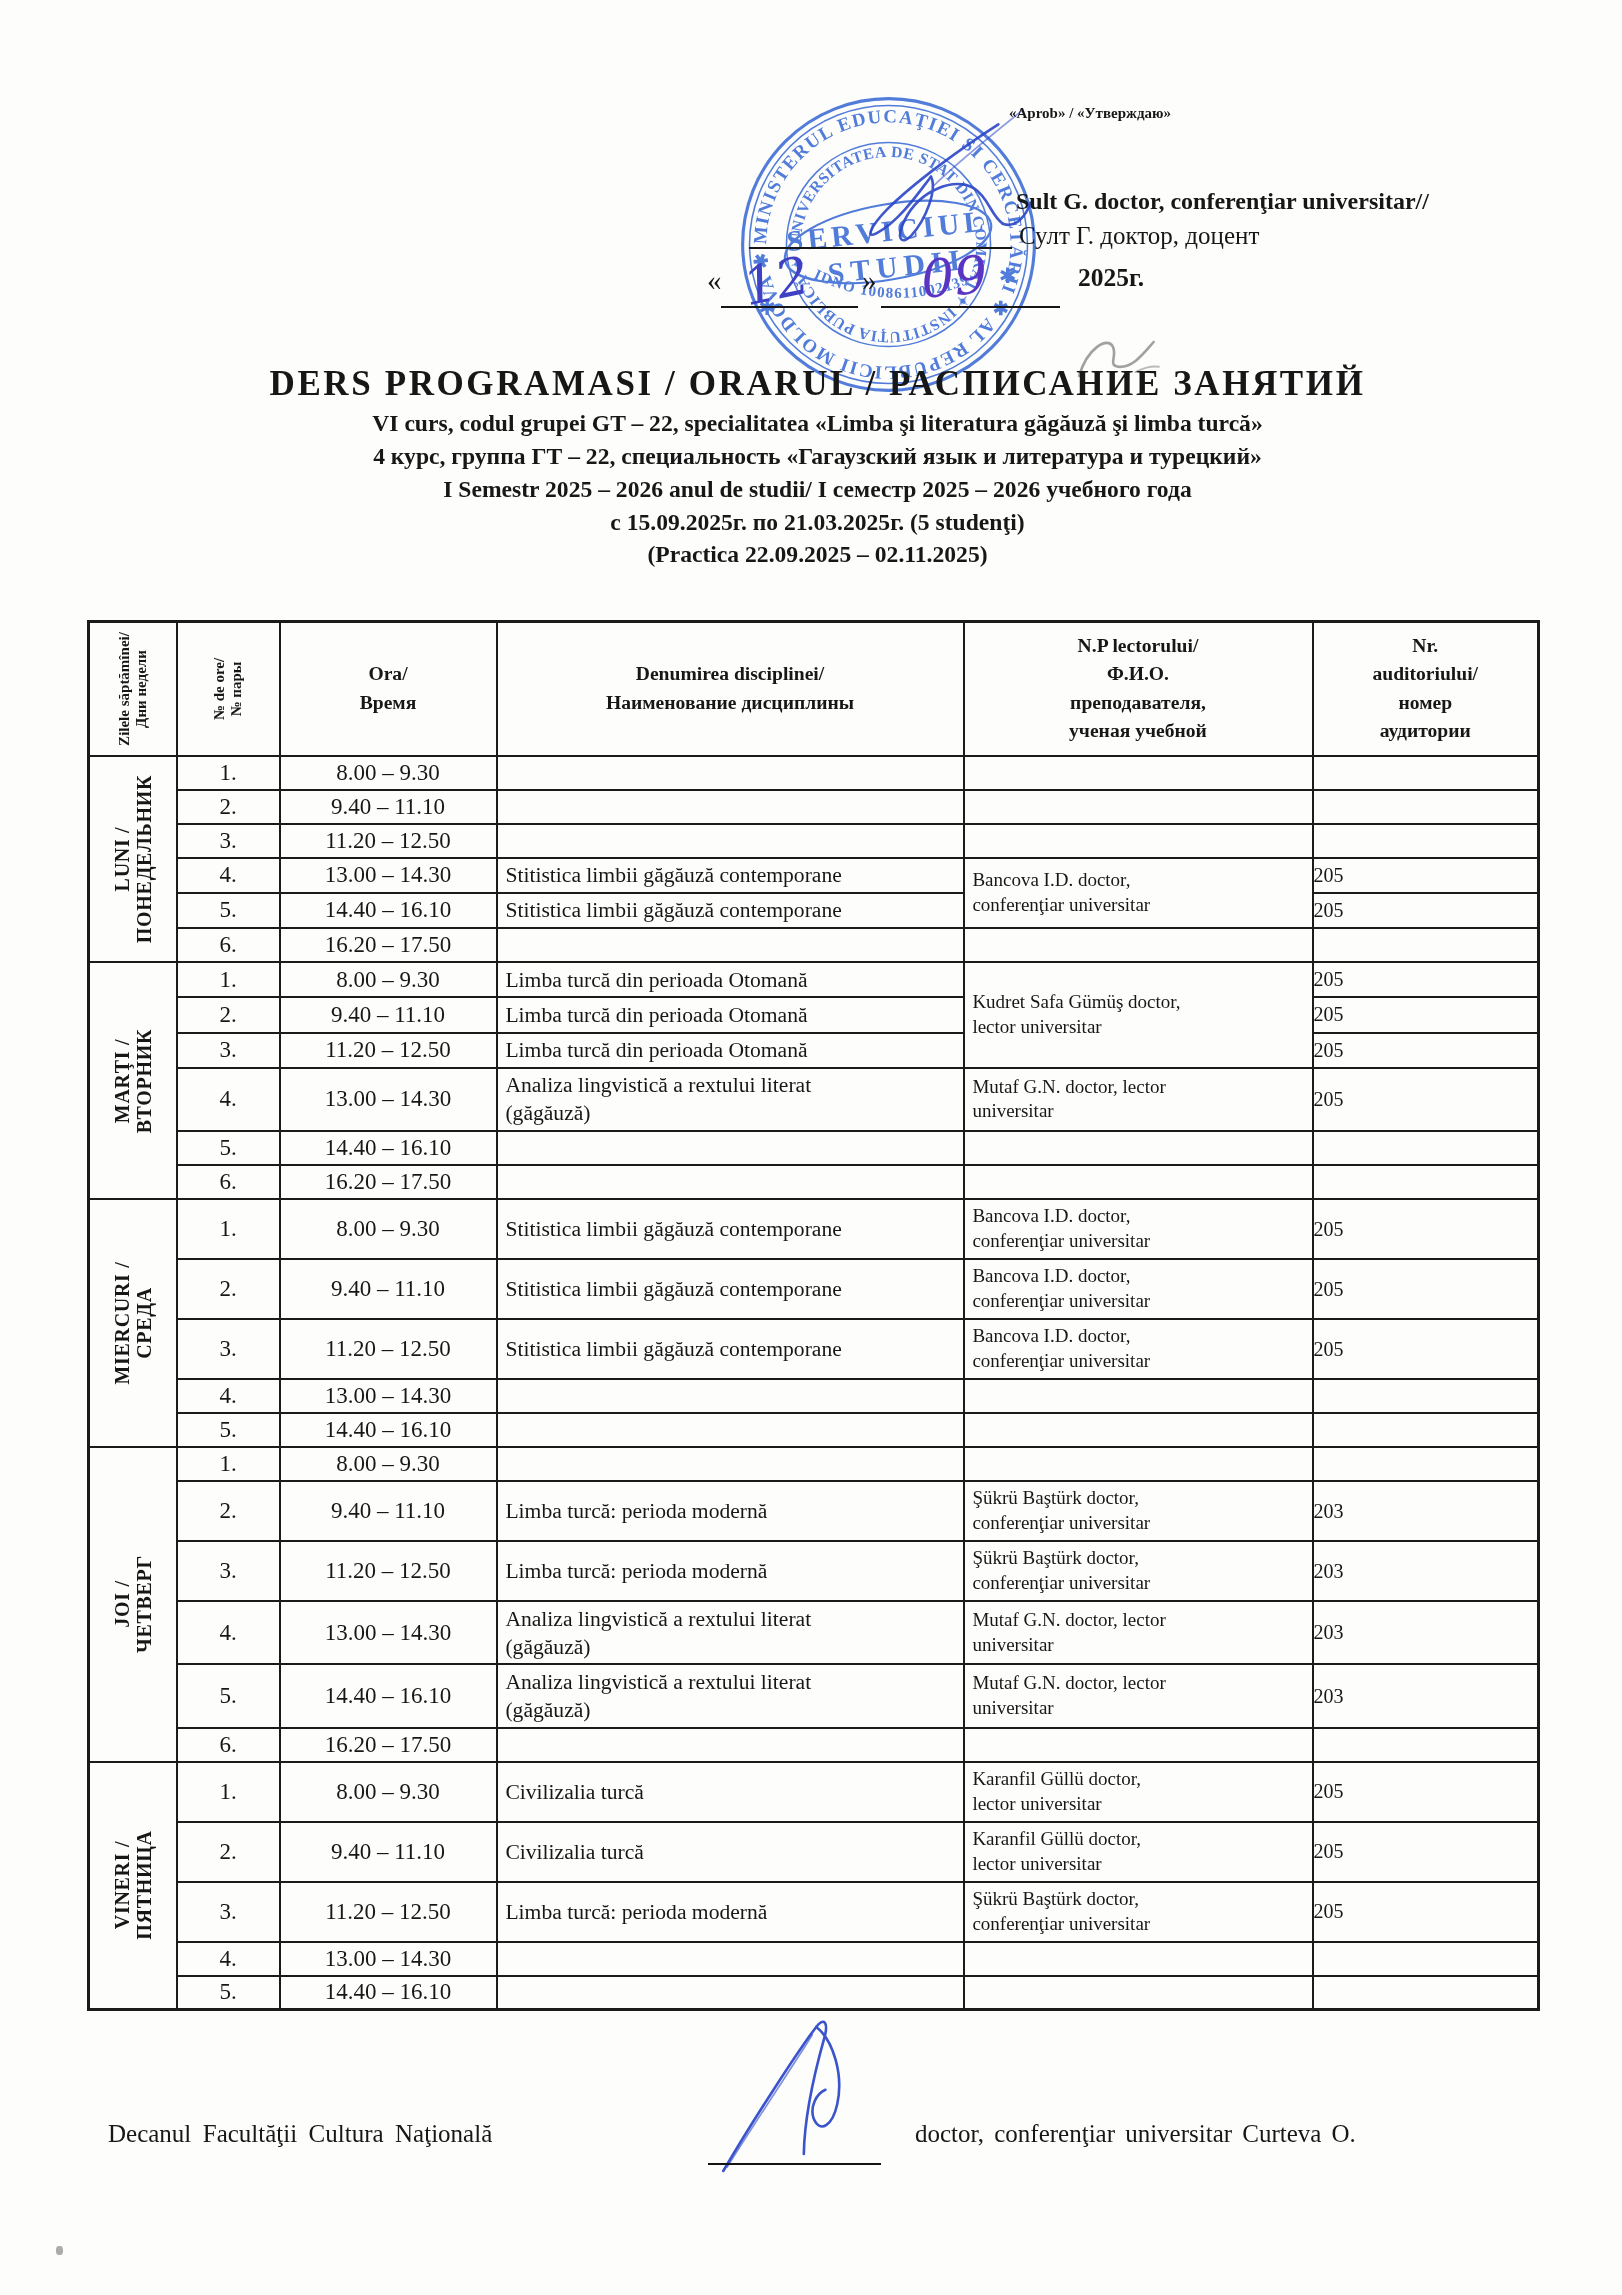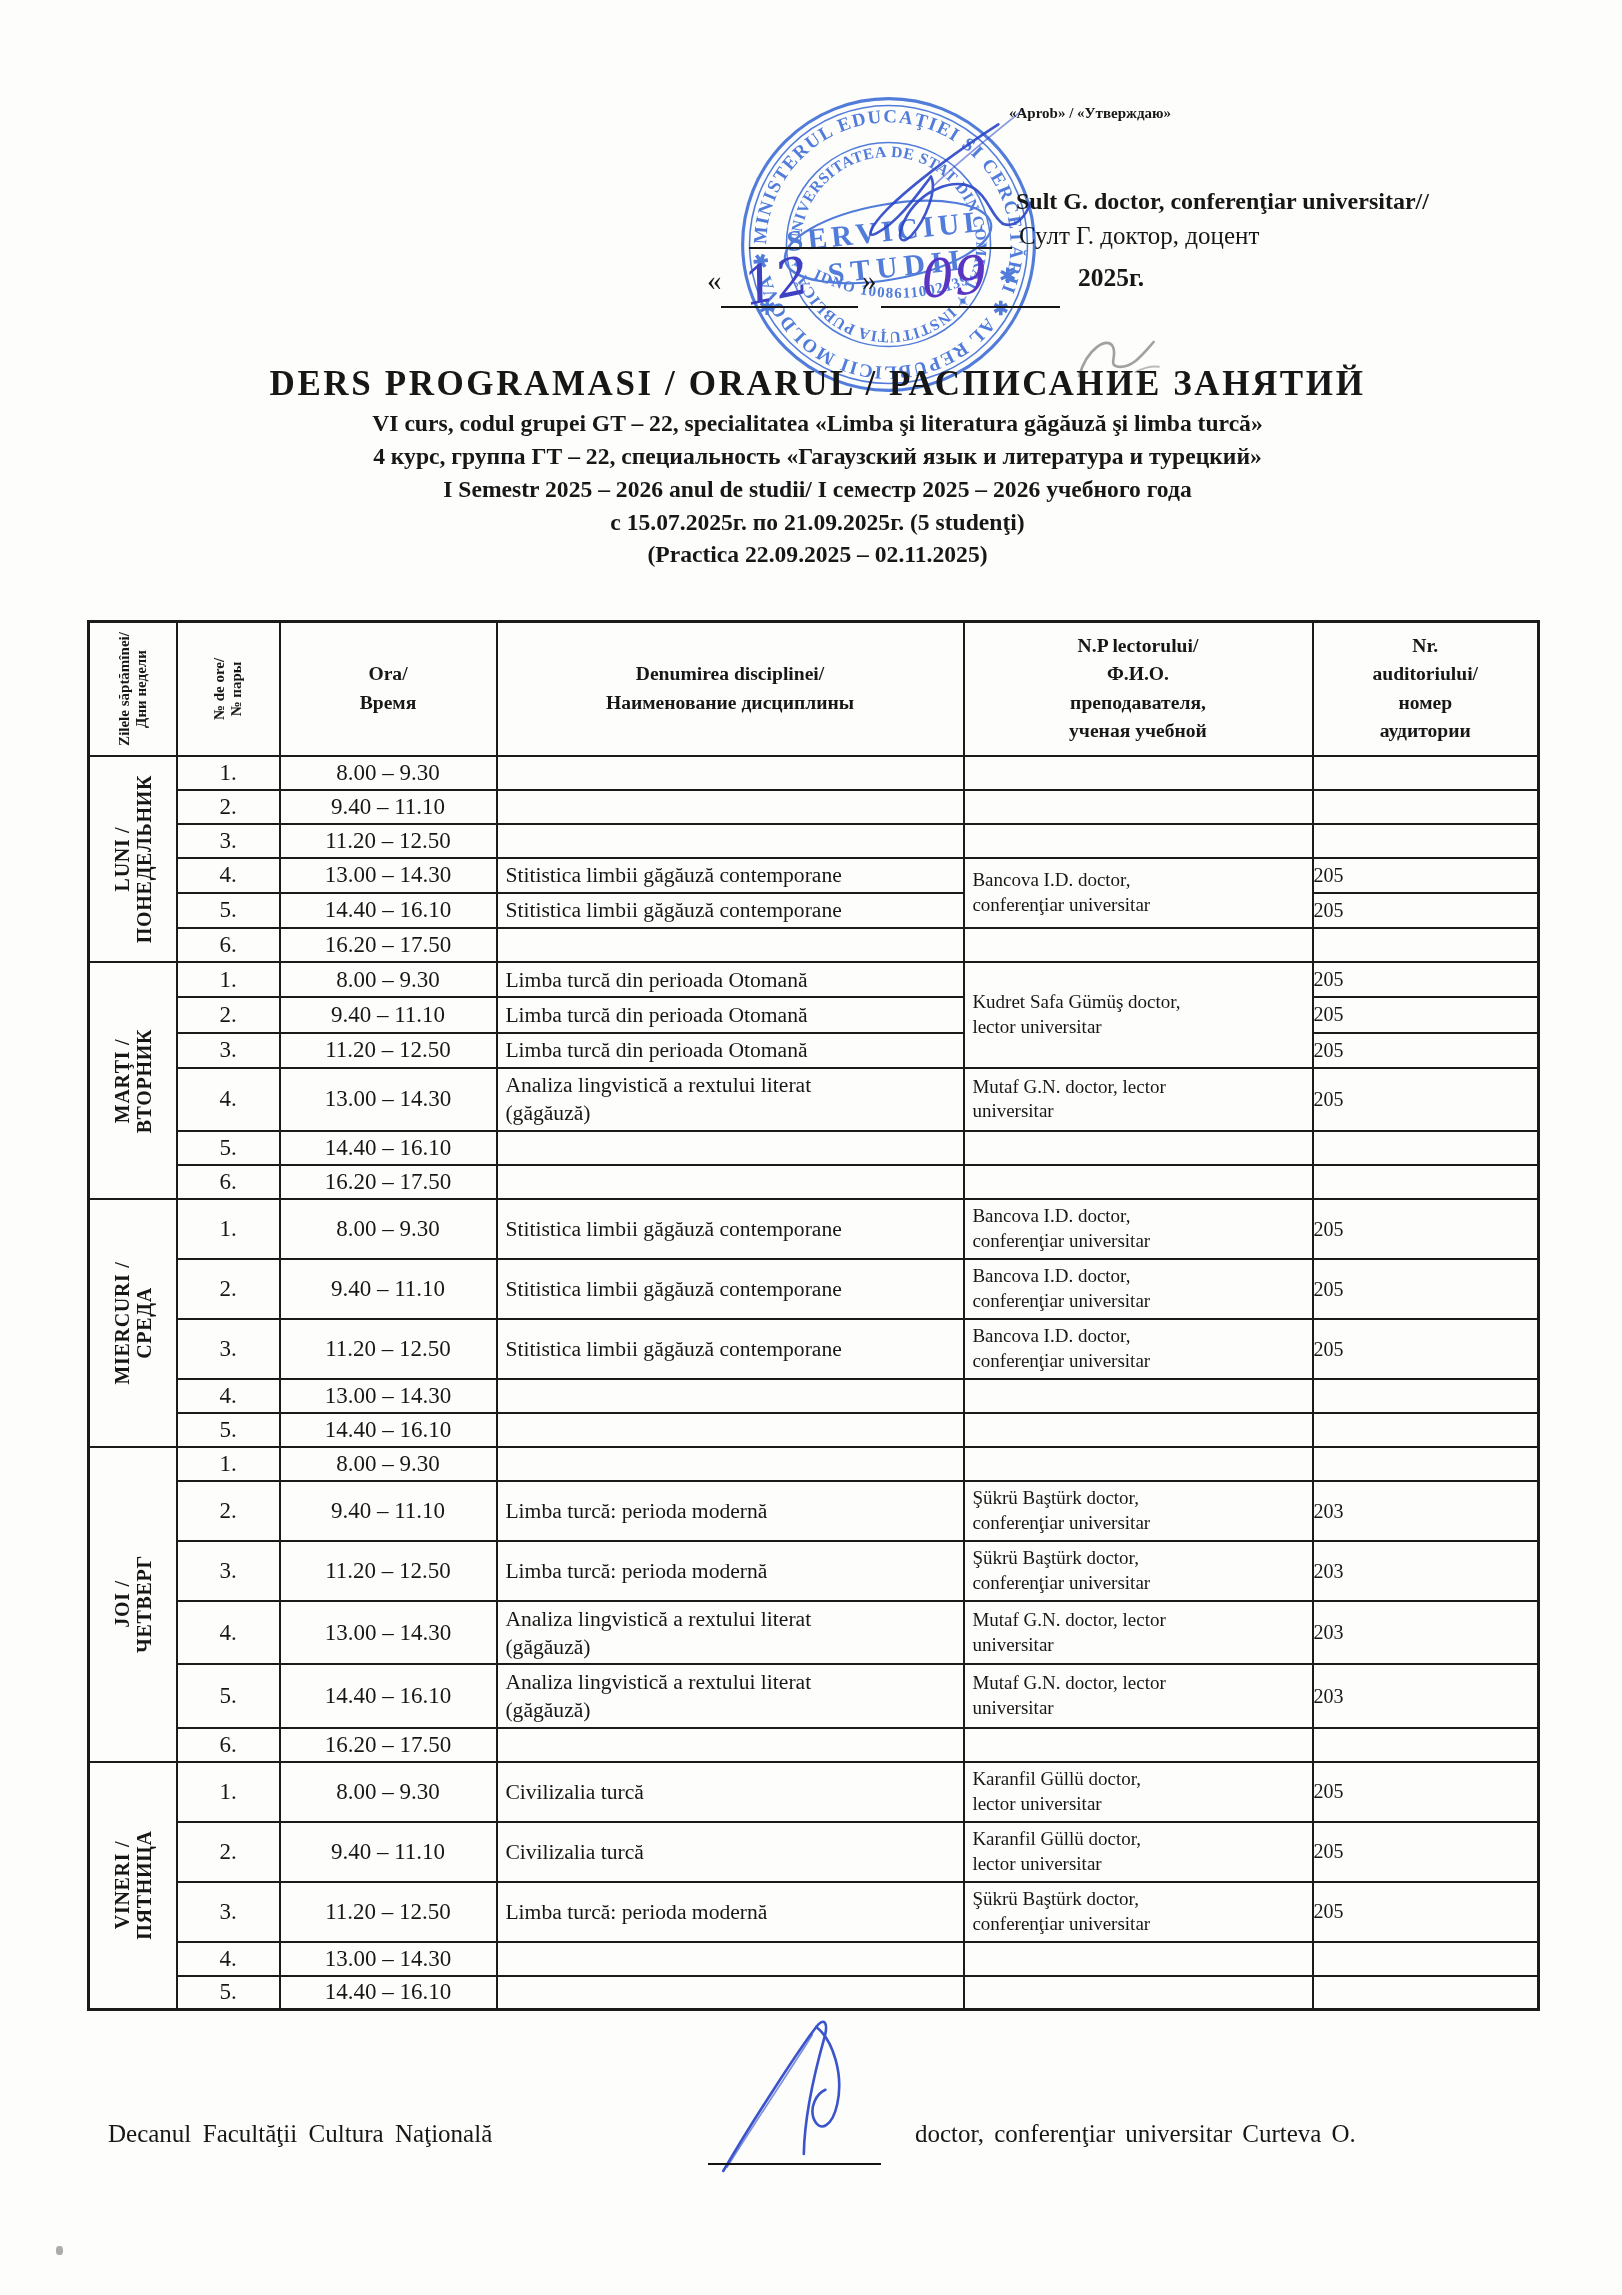--- a/index.html
+++ b/index.html
@@ -108,21 +108,21 @@
       <path d="M 14,70 C 26,28 58,8 66,26 C 72,40 58,54 74,56 C 96,58 112,36 128,18" stroke-width="4" opacity="0.85"></path>
       <path d="M 100,64 C 112,58 124,54 136,56" stroke-width="3" opacity="0.6"></path>
     </g>
   </svg>
 
   <div class="abs titleblk">
     <div class="t1">DERS PROGRAMASI /  ORARUL /  РАСПИСАНИЕ  ЗАНЯТИЙ</div>
     <div class="t3">VI curs, codul grupei  GT – 22, specialitatea «Limba  şi literatura găgăuză şi limba turcă»</div>
     <div class="t4">4 курс, группа ГТ – 22, специальность «Гагаузский язык и литература и турецкий»</div>
     <div class="t5">I Semestr 2025 – 2026  anul de studii/ I  семестр 2025 – 2026 учебного года</div>
-    <div class="t6">с 15.07.2025г.  по 21.09.2025г.  (5 studenţi)</div>
+    <div class="t6">с 15.09.2025г.  по 21.03.2025г.  (5 studenţi)</div>
     <div class="t7">(Practica 22.09.2025 – 02.11.2025)</div>
   </div>
 
   <table class="schedule">
     <colgroup>
       <col style="width:88px">
         <col style="width:103px">
         <col style="width:217px">
       <col style="width:467px">
         <col style="width:349px">

